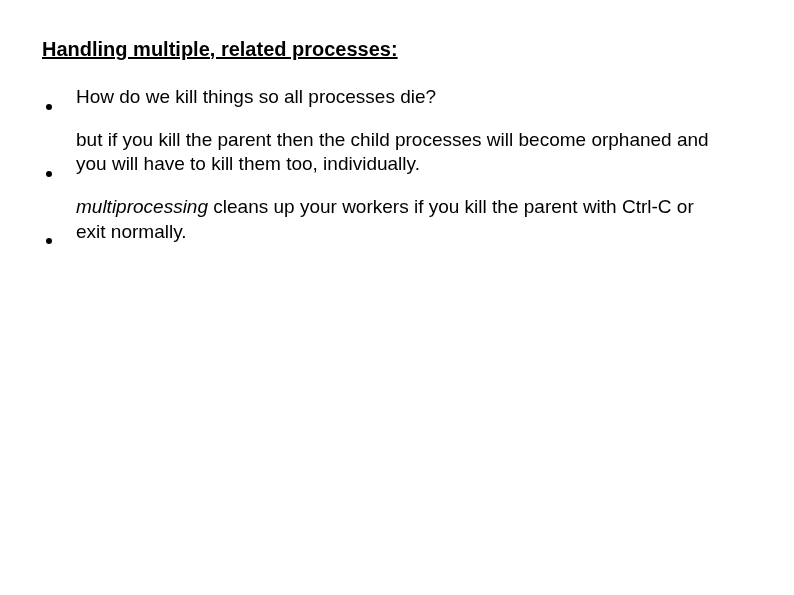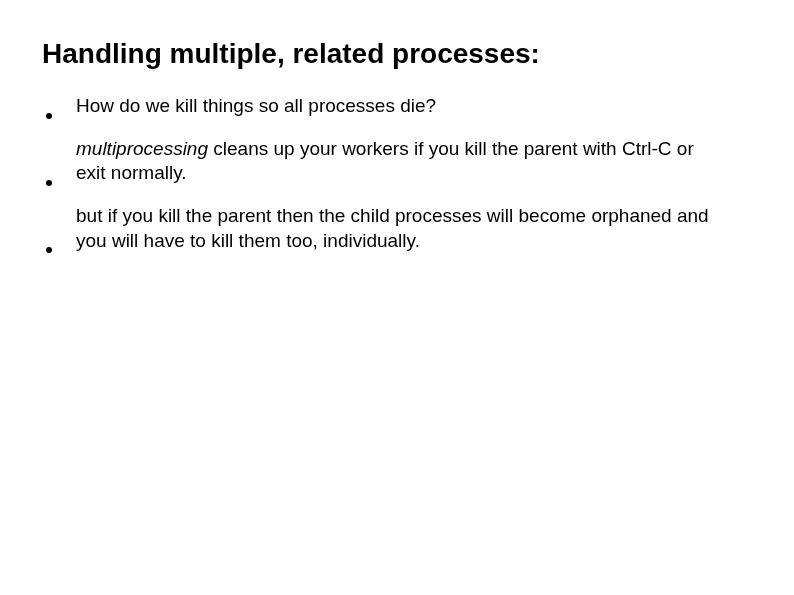--- a/index.html
+++ b/index.html
@@ -9,22 +9,23 @@
     }
     body {
       width: 794px;
       height: 595px;
       background: #ffffff;
       font-family: Arial, Helvetica, sans-serif;
       color: #000000;
       padding: 38px 42px;
     }
     .heading {
-      font-size: 28px;
+      font-size: 20px;
       font-weight: bold;
+      text-decoration: underline;
       margin-bottom: 24px;
     }
     .bullet-list {
       list-style: none;
       padding-left: 0;
     }
     .bullet-item {
       display: flex;
       align-items: flex-end;
       margin-bottom: 18px;
@@ -53,19 +54,19 @@
 
 <h1 class="heading">Handling multiple, related processes:</h1>
 
 <ul class="bullet-list">
   <li class="bullet-item">
     <span class="bullet-dot"></span>
     <span class="bullet-text"><span class="italic"></span><span>How do we kill things so all processes die?</span></span>
   </li>
   <li class="bullet-item">
     <span class="bullet-dot"></span>
-    <span class="bullet-text"><span class="italic">multiprocessing</span><span> cleans up your workers if you kill the parent with Ctrl-C or exit normally.</span></span>
+    <span class="bullet-text"><span class="italic"></span><span>but if you kill the parent then the child processes will become orphaned and you will have to kill them too, individually.</span></span>
   </li>
   <li class="bullet-item">
     <span class="bullet-dot"></span>
-    <span class="bullet-text"><span class="italic"></span><span>but if you kill the parent then the child processes will become orphaned and you will have to kill them too, individually.</span></span>
+    <span class="bullet-text"><span class="italic">multiprocessing</span><span> cleans up your workers if you kill the parent with Ctrl-C or exit normally.</span></span>
   </li>
 </ul>
 
 </body></html>

